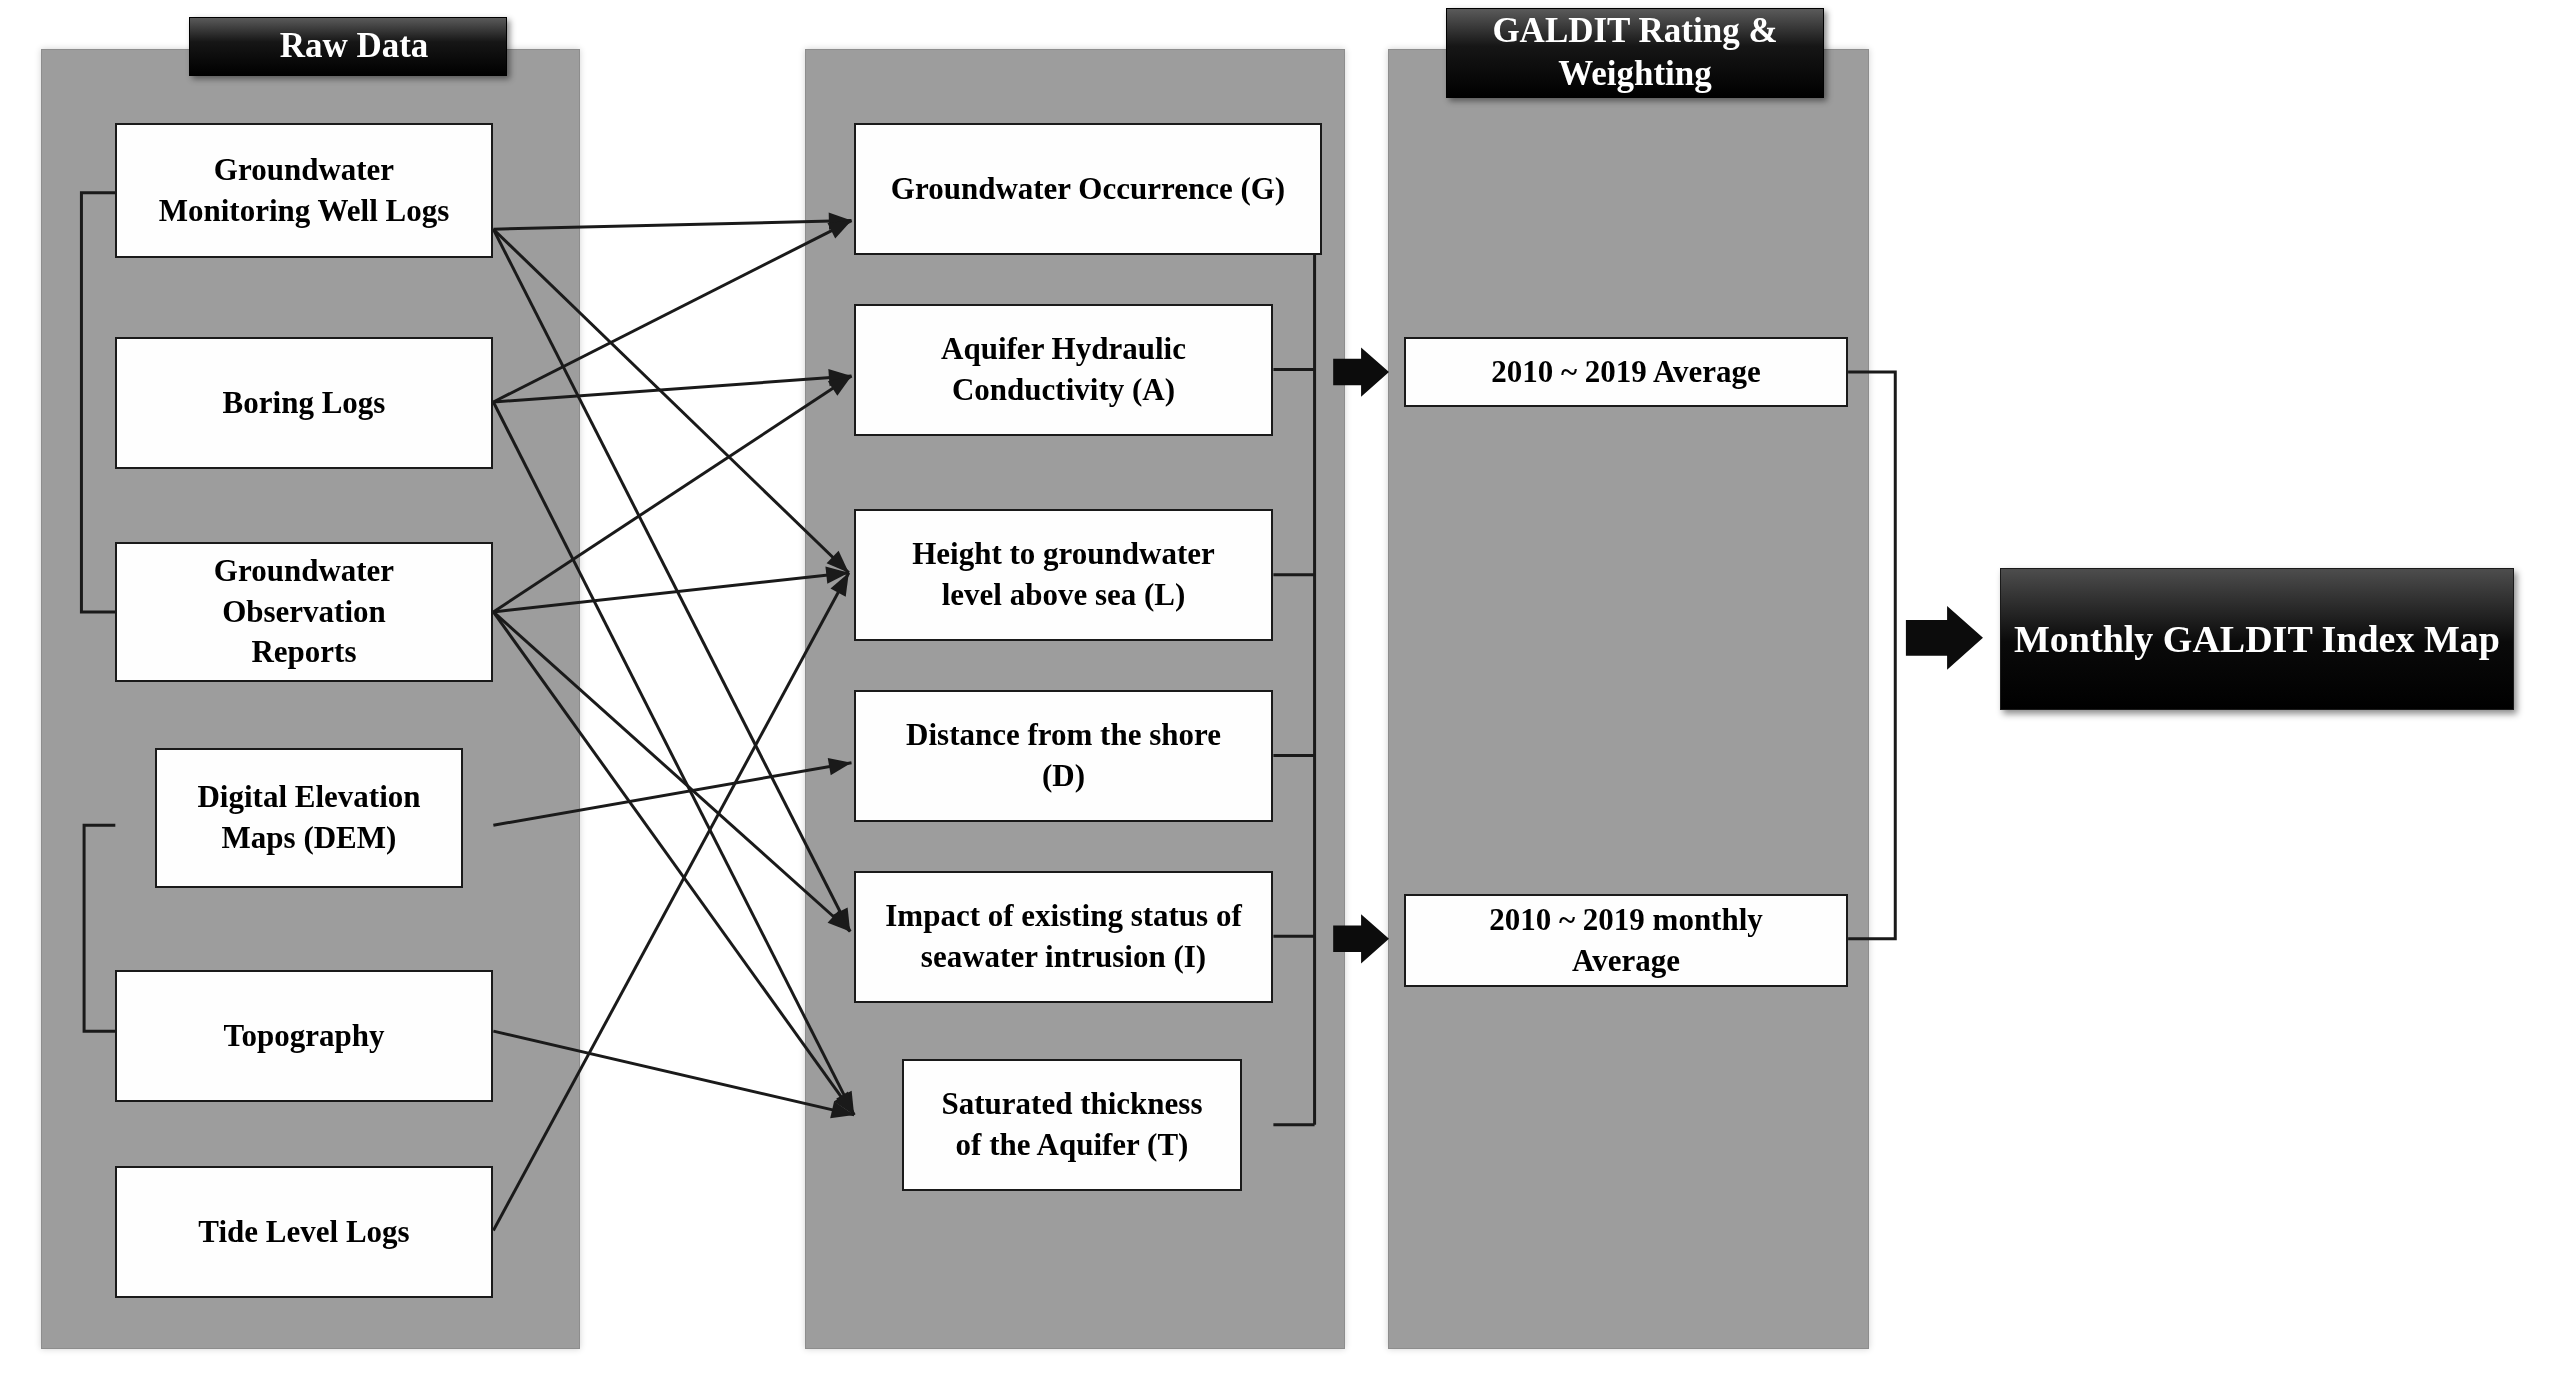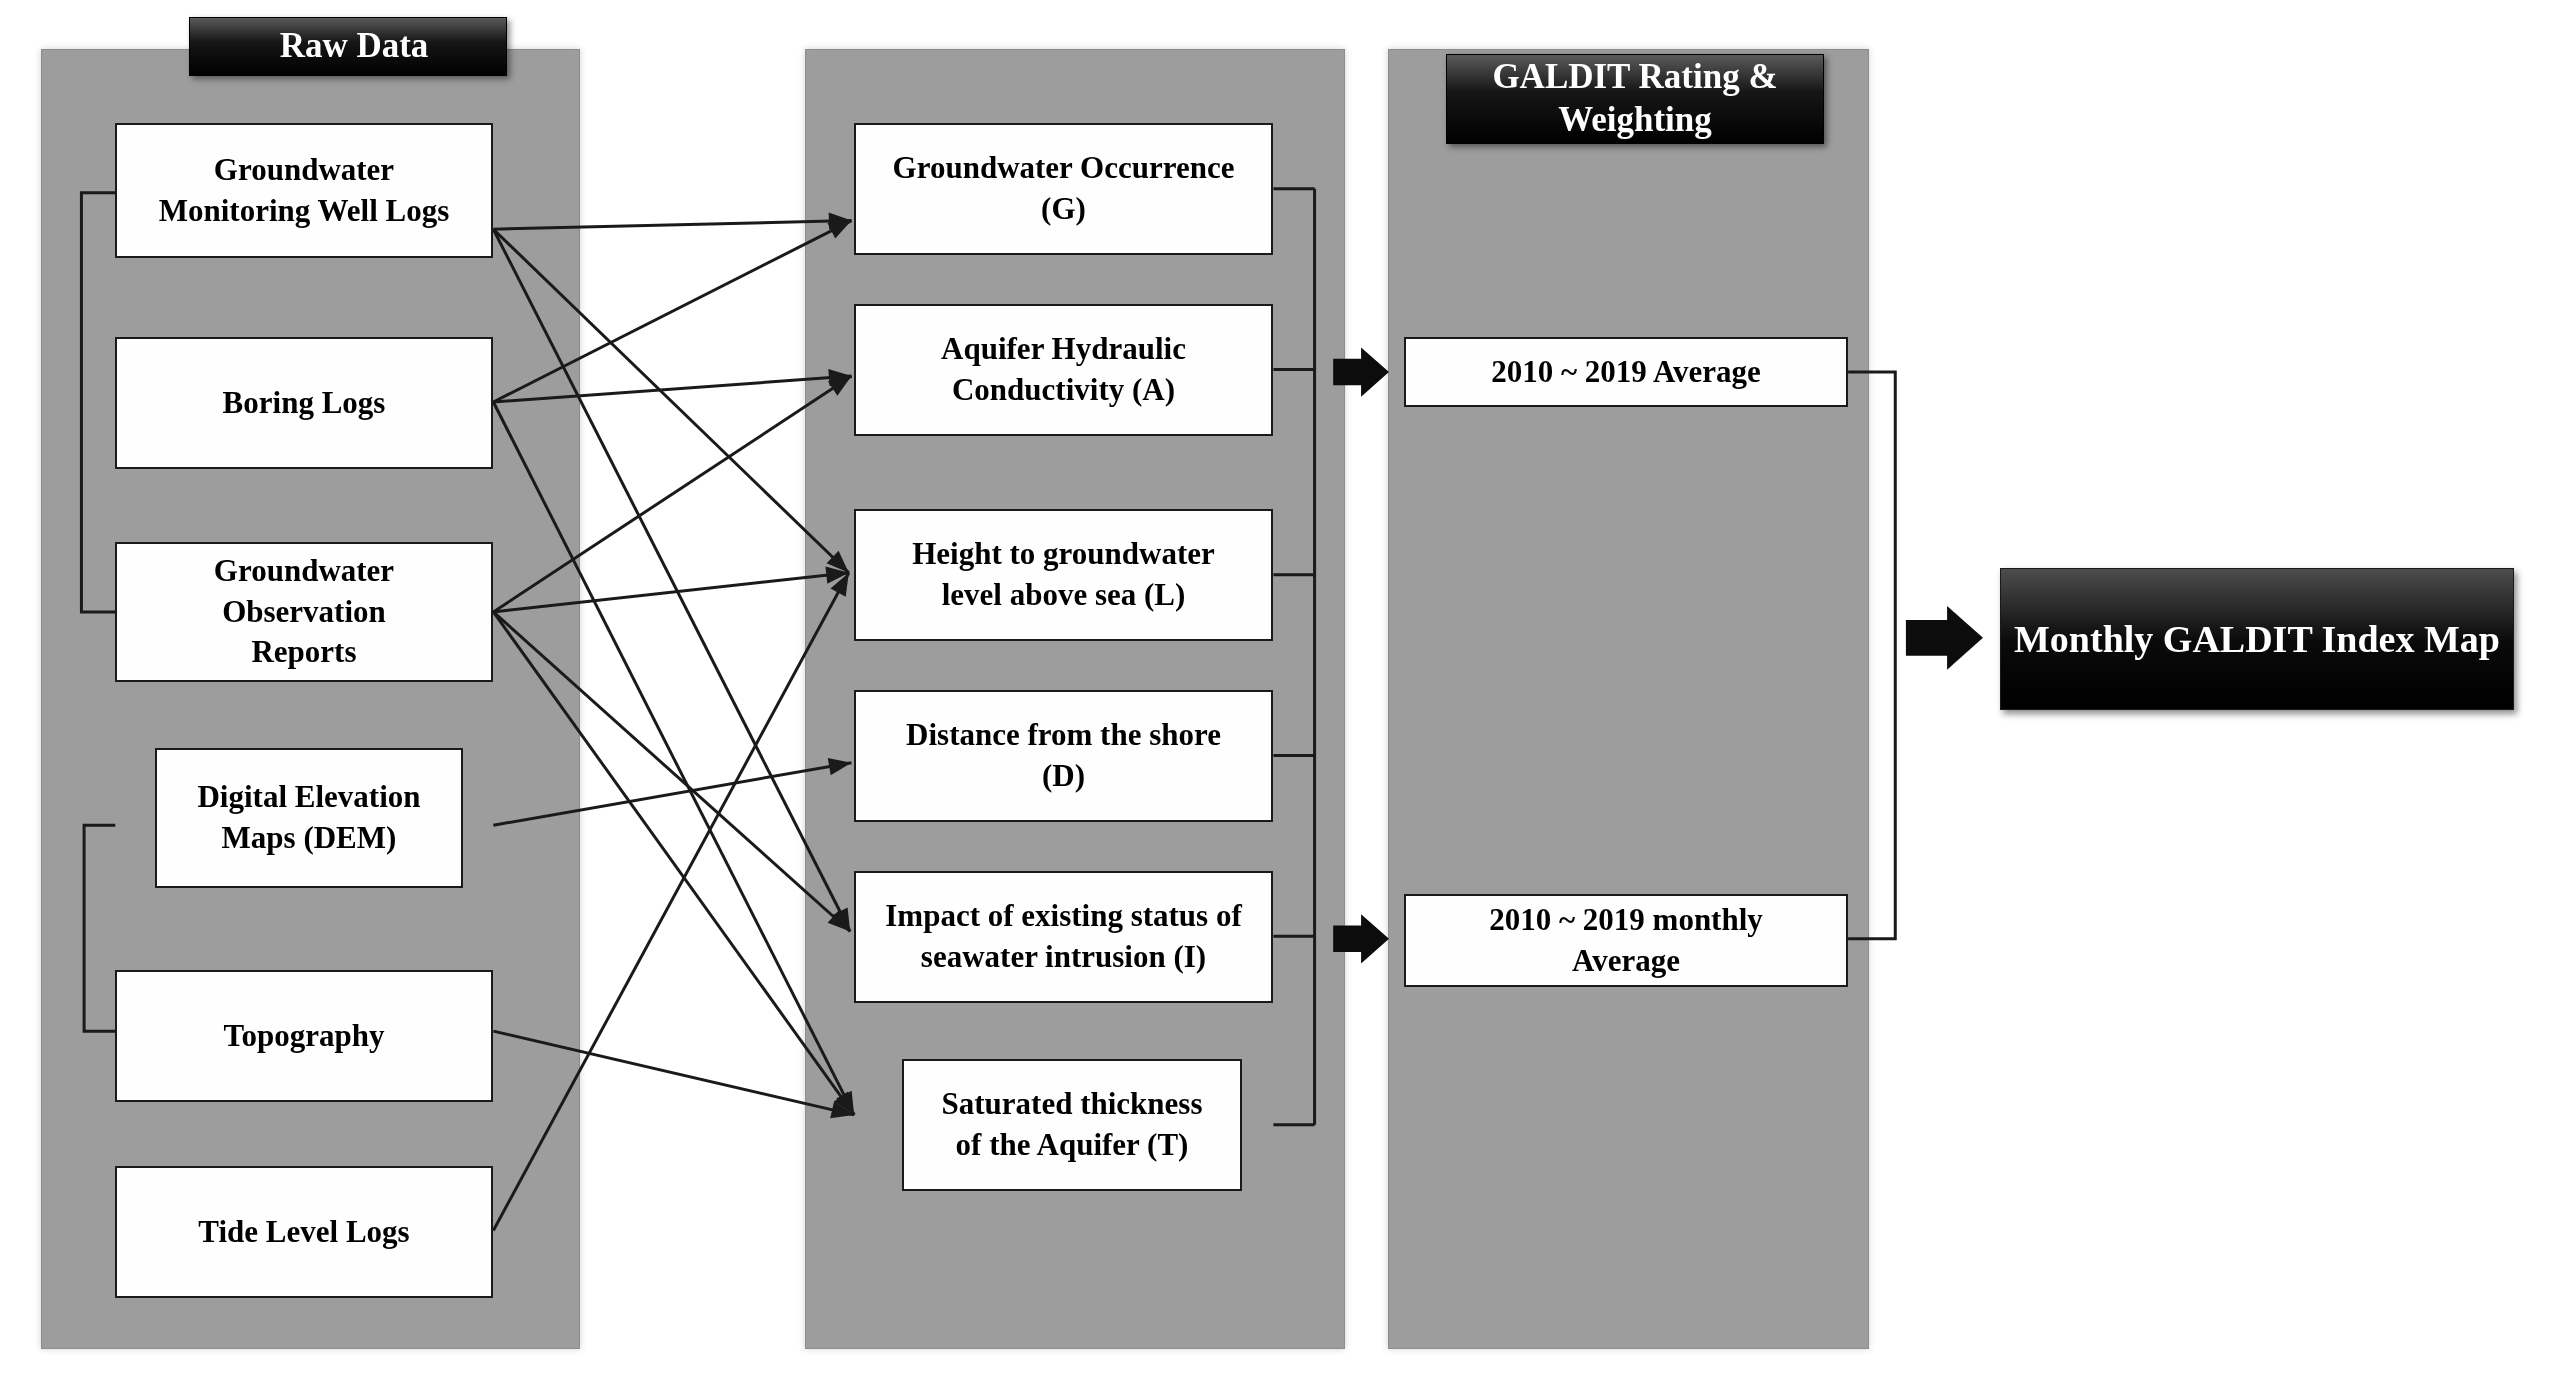--- a/index.html
+++ b/index.html
@@ -79,21 +79,21 @@
       <polyline points="1978,284 1978,1693" fill="none" stroke="#1a1a1a" stroke-width="4.5"></polyline>
       <polyline points="2781,560 2852,560 2852,1413 2781,1413" fill="none" stroke="#1a1a1a" stroke-width="4.5"></polyline>
       <polygon points="2006,540 2048,540 2048,523 2090,560 2048,597 2048,580 2006,580" fill="#0c0c0c"></polygon>
       <polygon points="2006,1393 2048,1393 2048,1376 2090,1413 2048,1450 2048,1433 2006,1433" fill="#0c0c0c"></polygon>
       <polygon points="2868,933 2930,933 2930,912 2984,960 2930,1008 2930,987 2868,987" fill="#0c0c0c"></polygon>
     </svg>
 
   <div class="hdr" style="left:189px; top:16.6px; width:304px; height:57px;">
       <span>Raw Data</span>
     </div>
-  <div class="hdr" style="left:1446px;top:8px; width:378px; height:90px;padding:0 20px;box-sizing:border-box;margin-top:46px;">
+  <div class="hdr" style="left:1446px;top:8px; width:378px; height:90px;padding:0 20px;box-sizing:border-box;">
       <span>GALDIT Rating &amp; Weighting</span>
     </div>
 
   <div class="wbox" style="left:115px;top:123px; width:378px;height:135px;">
       <span>Groundwater Monitoring Well Logs</span>
     </div>
   <div class="wbox" style="left:115px;top:337px; width:378px;height:132px;">
       <span>Boring Logs</span>
     </div>
   <div class="wbox pad-lg" style="left:115px;top:542px; width:378px;height:140px;">
@@ -102,21 +102,21 @@
   <div class="wbox" style="left:115px;top:748px;width:308px;height:140px;margin-left:40px;">
       <span>Digital Elevation Maps (DEM)</span>
     </div>
   <div class="wbox" style="left:115px;top:970px;width:378px;height:132px;">
       <span>Topography</span>
     </div>
   <div class="wbox" style="left:115px;top:1166px;width:378px;height:132px;">
       <span>Tide Level Logs</span>
     </div>
 
-  <div class="wbox" style="left:854px;top:123px; width:419px;height:132px;">
+  <div class="wbox" style="left:854px;top:123px; width:468px;height:132px;">
       <span>Groundwater Occurrence (G)</span>
     </div>
   <div class="wbox" style="left:854px;top:304px; width:419px;height:132px;">
       <span>Aquifer Hydraulic Conductivity (A)</span>
     </div>
   <div class="wbox" style="left:854px;top:509px; width:419px;height:132px;">
       <span>Height to groundwater level above sea (L)</span>
     </div>
   <div class="wbox" style="left:854px;top:690px;width:419px;height:132px;">
       <span>Distance from the shore (D)</span>

